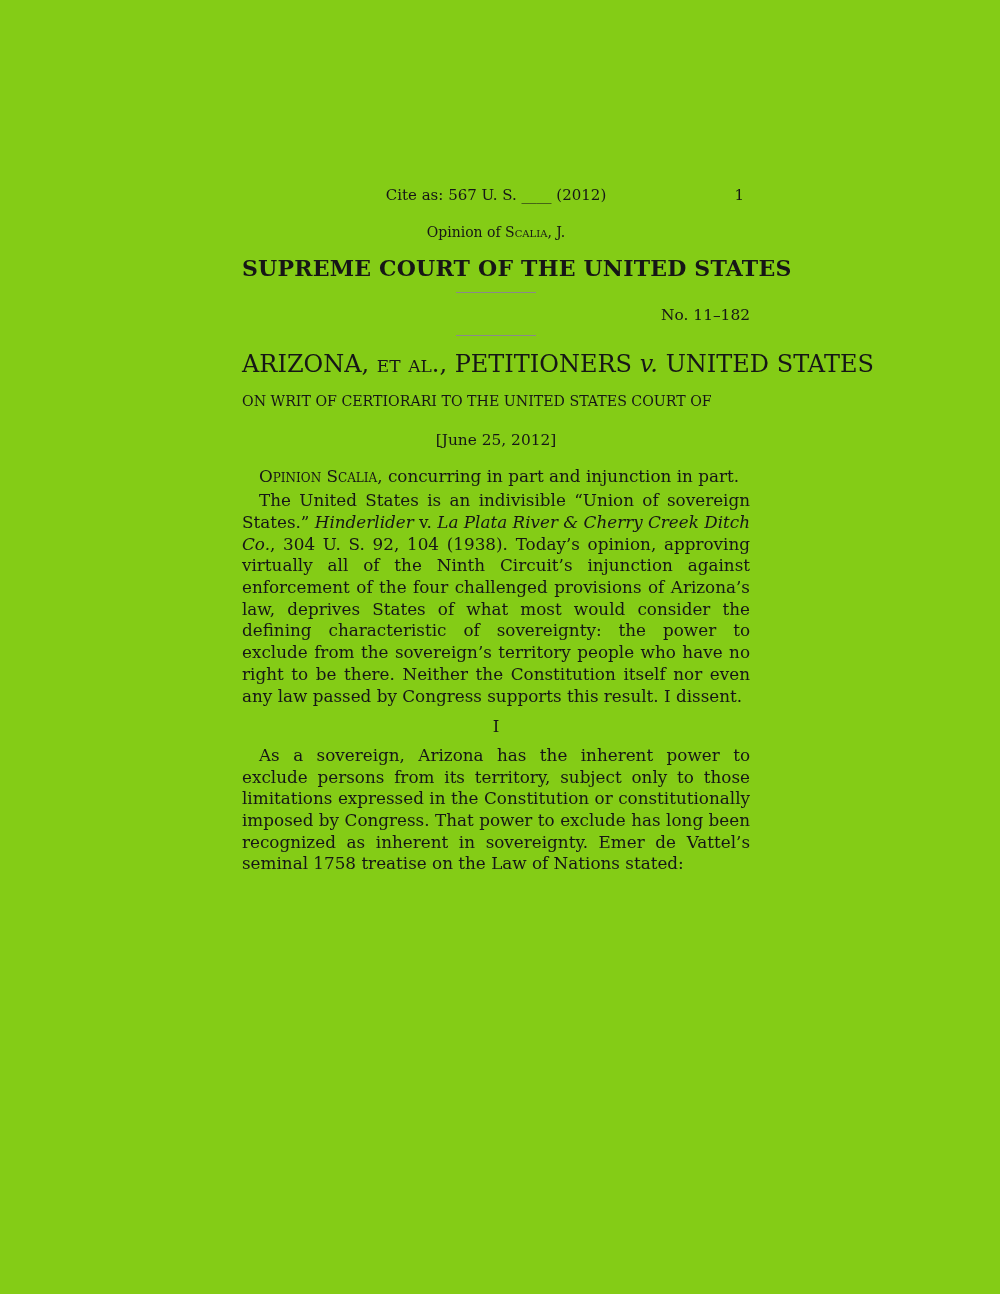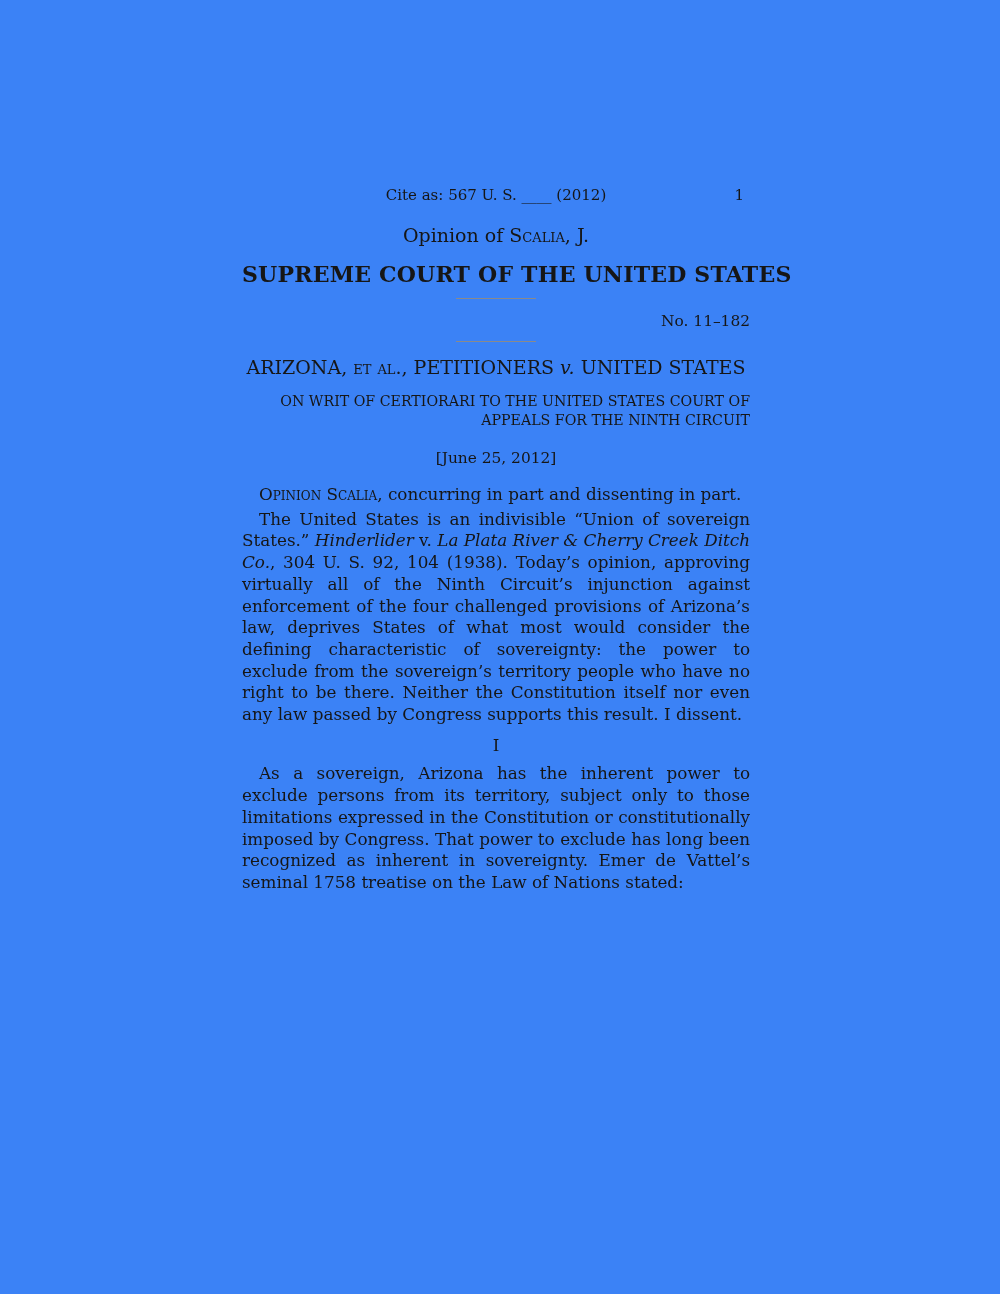--- a/index.html
+++ b/index.html
@@ -4,21 +4,21 @@
 <style>
   html, body {
     margin: 0;
     padding: 0;
     background: #ffffff;
   }
   .page {
     position: relative;
     width: 1000px;
     height: 1294px;
-    background: #3b82f6;
+    background: #84cc16;
     font-family: "DejaVu Serif", "Liberation Serif", serif;
     color: #161616;
     overflow: hidden;
   }
   .content {
     position: absolute;
     left: 242px;
     top: 186px;
     width: 508px;
   }
@@ -28,21 +28,21 @@
     font-size: 15px;
     line-height: 18px;
   }
   .pageno {
     position: absolute;
     right: 6px;
     top: 0;
   }
   .opinion-line {
     text-align: center;
-    font-size: 19px;
+    font-size: 14px;
     margin-top: 20px;
   }
   .sc {
     font-variant: small-caps;
   }
   .court {
     text-align: center;
     font-size: 22px;
     font-weight: bold;
     margin: 15px 0 0 0;
@@ -55,26 +55,26 @@
     margin: 11px auto 0 auto;
     height: 0;
   }
   .docket {
     text-align: right;
     font-size: 15.4px;
     margin-top: 13px;
   }
   .case-title {
     text-align: center;
-    font-size: 19px;
+    font-size: 24px;
     margin-top: 14px;
     white-space: nowrap;
   }
   .writ {
-    text-align: right;
+    text-align: left;
     font-size: 14.2px;
     line-height: 18.5px;
     margin-top: 14px;
   }
   .date-line {
     text-align: center;
     font-size: 15.4px;
     margin-top: 20px;
   }
   .bodytext {
@@ -120,27 +120,26 @@
     <div class="rule"></div>
 
     <div class="docket">No. 11–182</div>
 
     <div class="rule"></div>
 
     <div class="case-title"><span>ARIZONA, </span><span class="sc">et al.</span><span>, PETITIONERS </span><em>v.</em><span> UNITED STATES</span></div>
 
     <div class="writ">
       <div>ON WRIT OF CERTIORARI TO THE UNITED STATES COURT OF</div>
-      <div>APPEALS FOR THE NINTH CIRCUIT</div>
     </div>
 
     <div class="date-line">[June 25, 2012]</div>
 
     <div class="bodytext">
-      <p class="para"><span class="sc">Opinion Scalia</span><span>, concurring in part and dissenting in part.</span></p>
+      <p class="para"><span class="sc">Opinion Scalia</span><span>, concurring in part and injunction in part.</span></p>
 
       <p class="para"><span>The United States is an indivisible “Union of sovereign States.” </span><em>Hinderlider</em><span> v. </span><em>La Plata River &amp; Cherry Creek Ditch Co.</em><span>, 304 U. S. 92, 104 (1938). Today’s opinion, approving virtually all of the Ninth Circuit’s injunction against enforcement of the four challenged provisions of Arizona’s law, deprives States of what most would consider the defining characteristic of sovereignty: the power to exclude from the sovereign’s territory people who have no right to be there. Neither the Constitution itself nor even any law passed by Congress supports this result. I dissent.</span></p>
 
       <div class="section-head">I</div>
 
       <p class="para">As a sovereign, Arizona has the inherent power to exclude persons from its territory, subject only to those limitations expressed in the Constitution or constitutionally imposed by Congress. That power to exclude has long been recognized as inherent in sovereignty. Emer de Vattel’s seminal 1758 treatise on the Law of Nations stated:</p>
 
     </div>
 
   </div>

